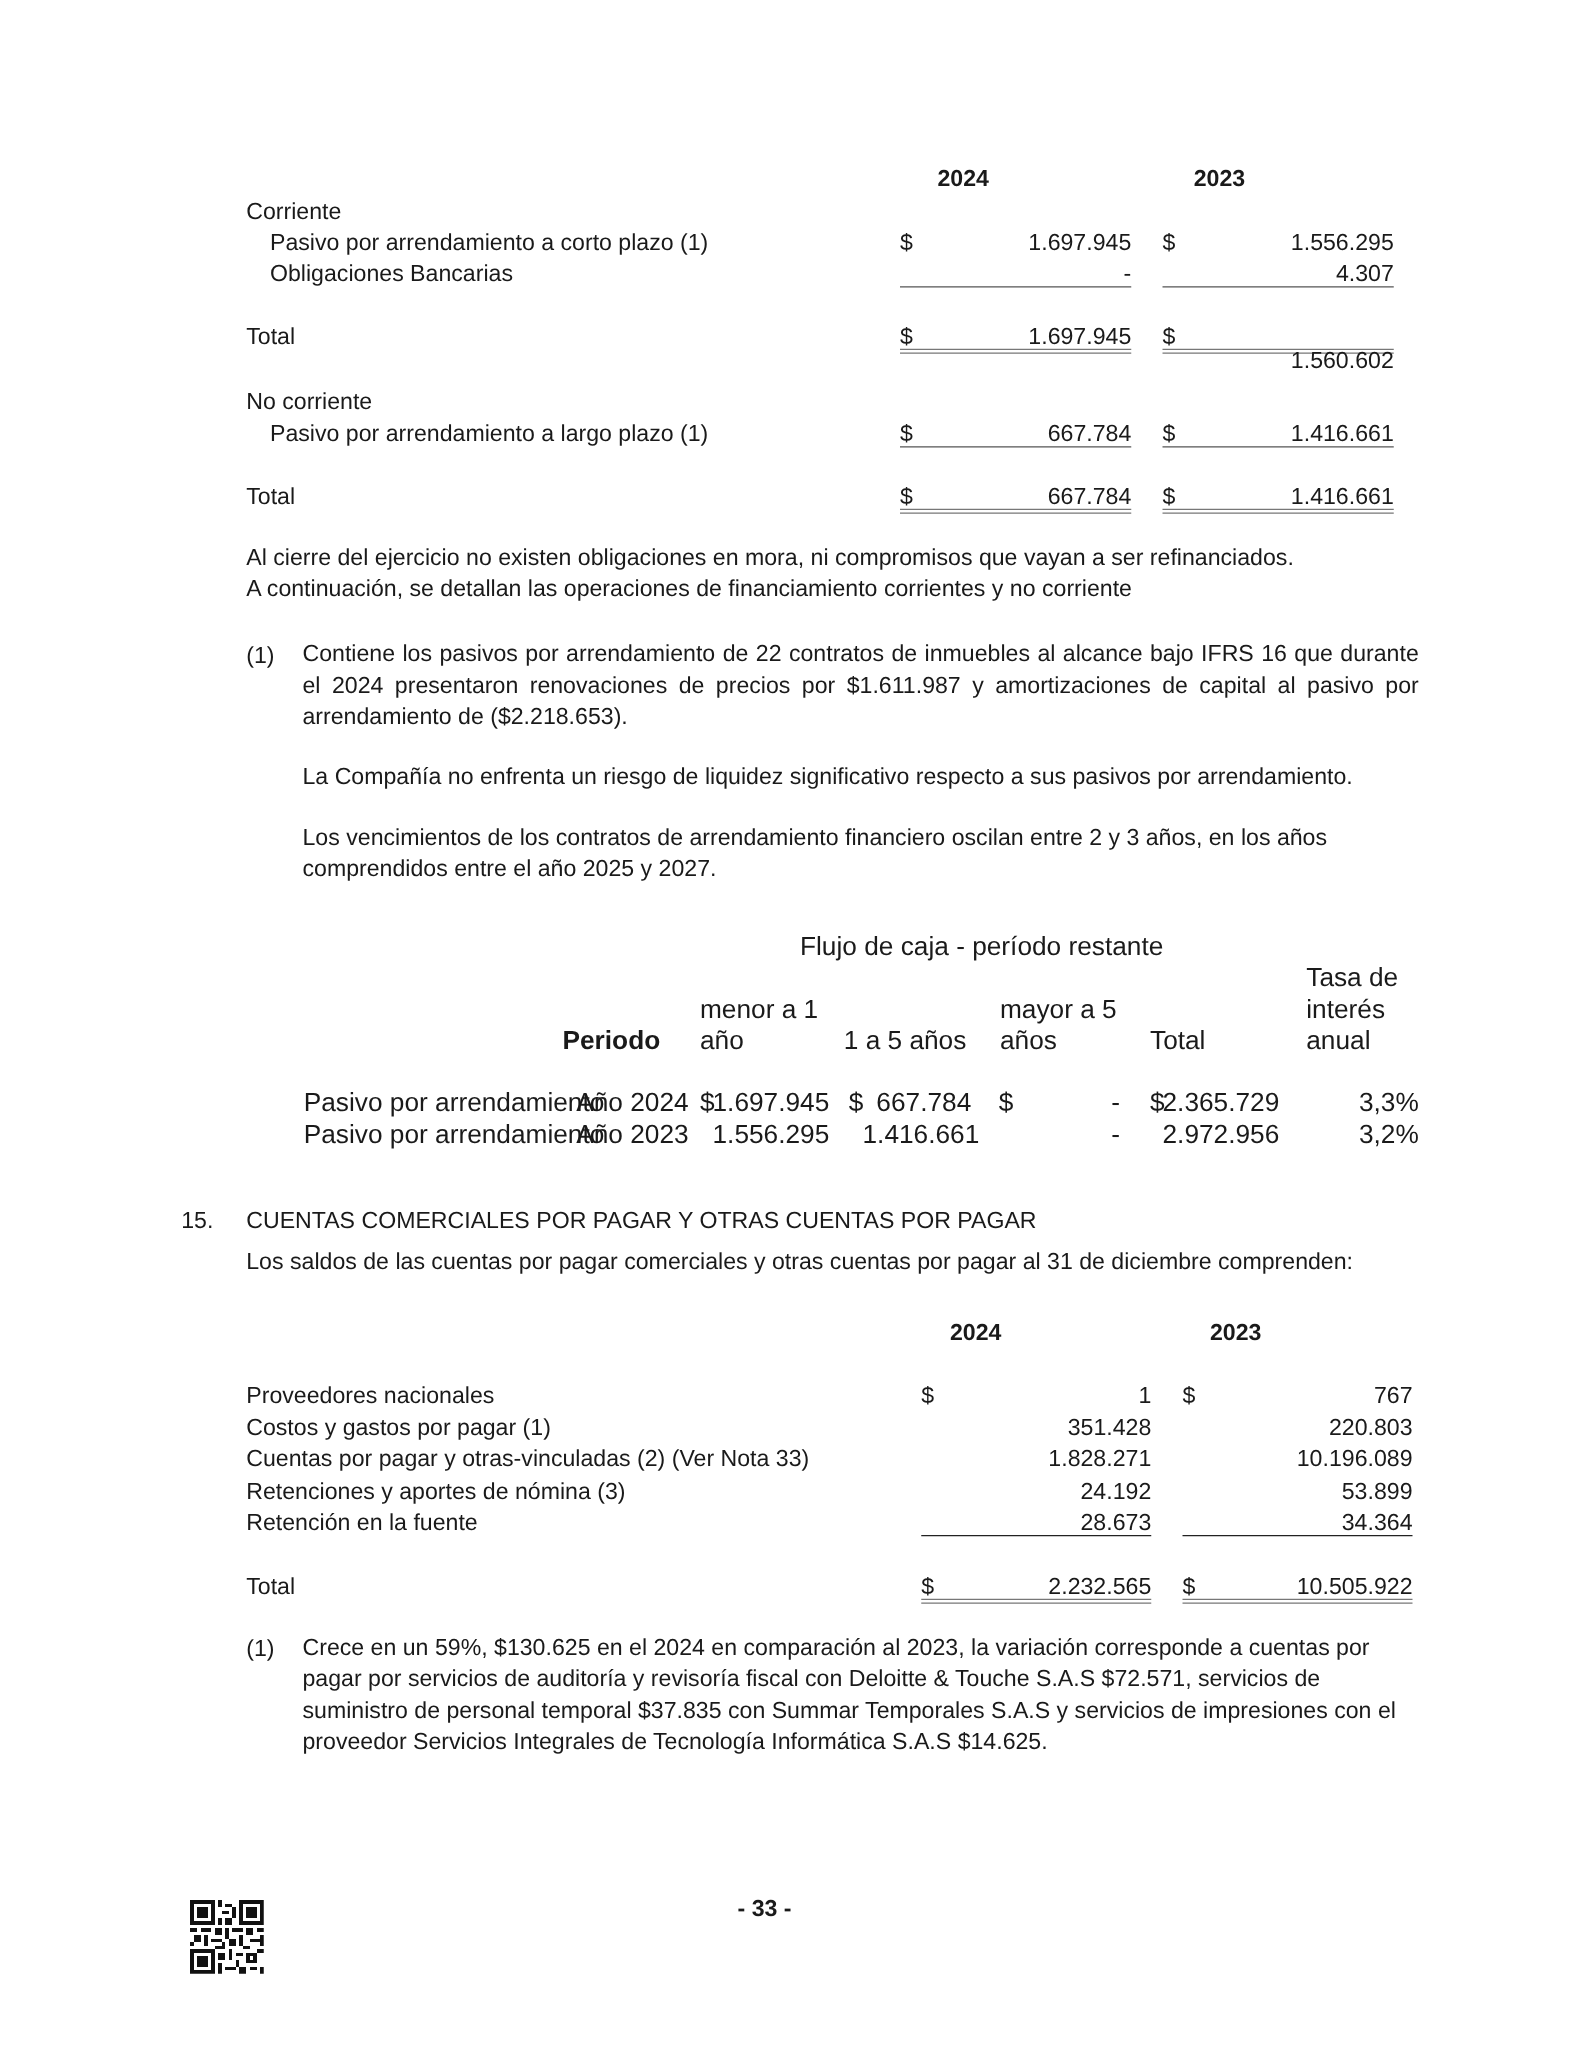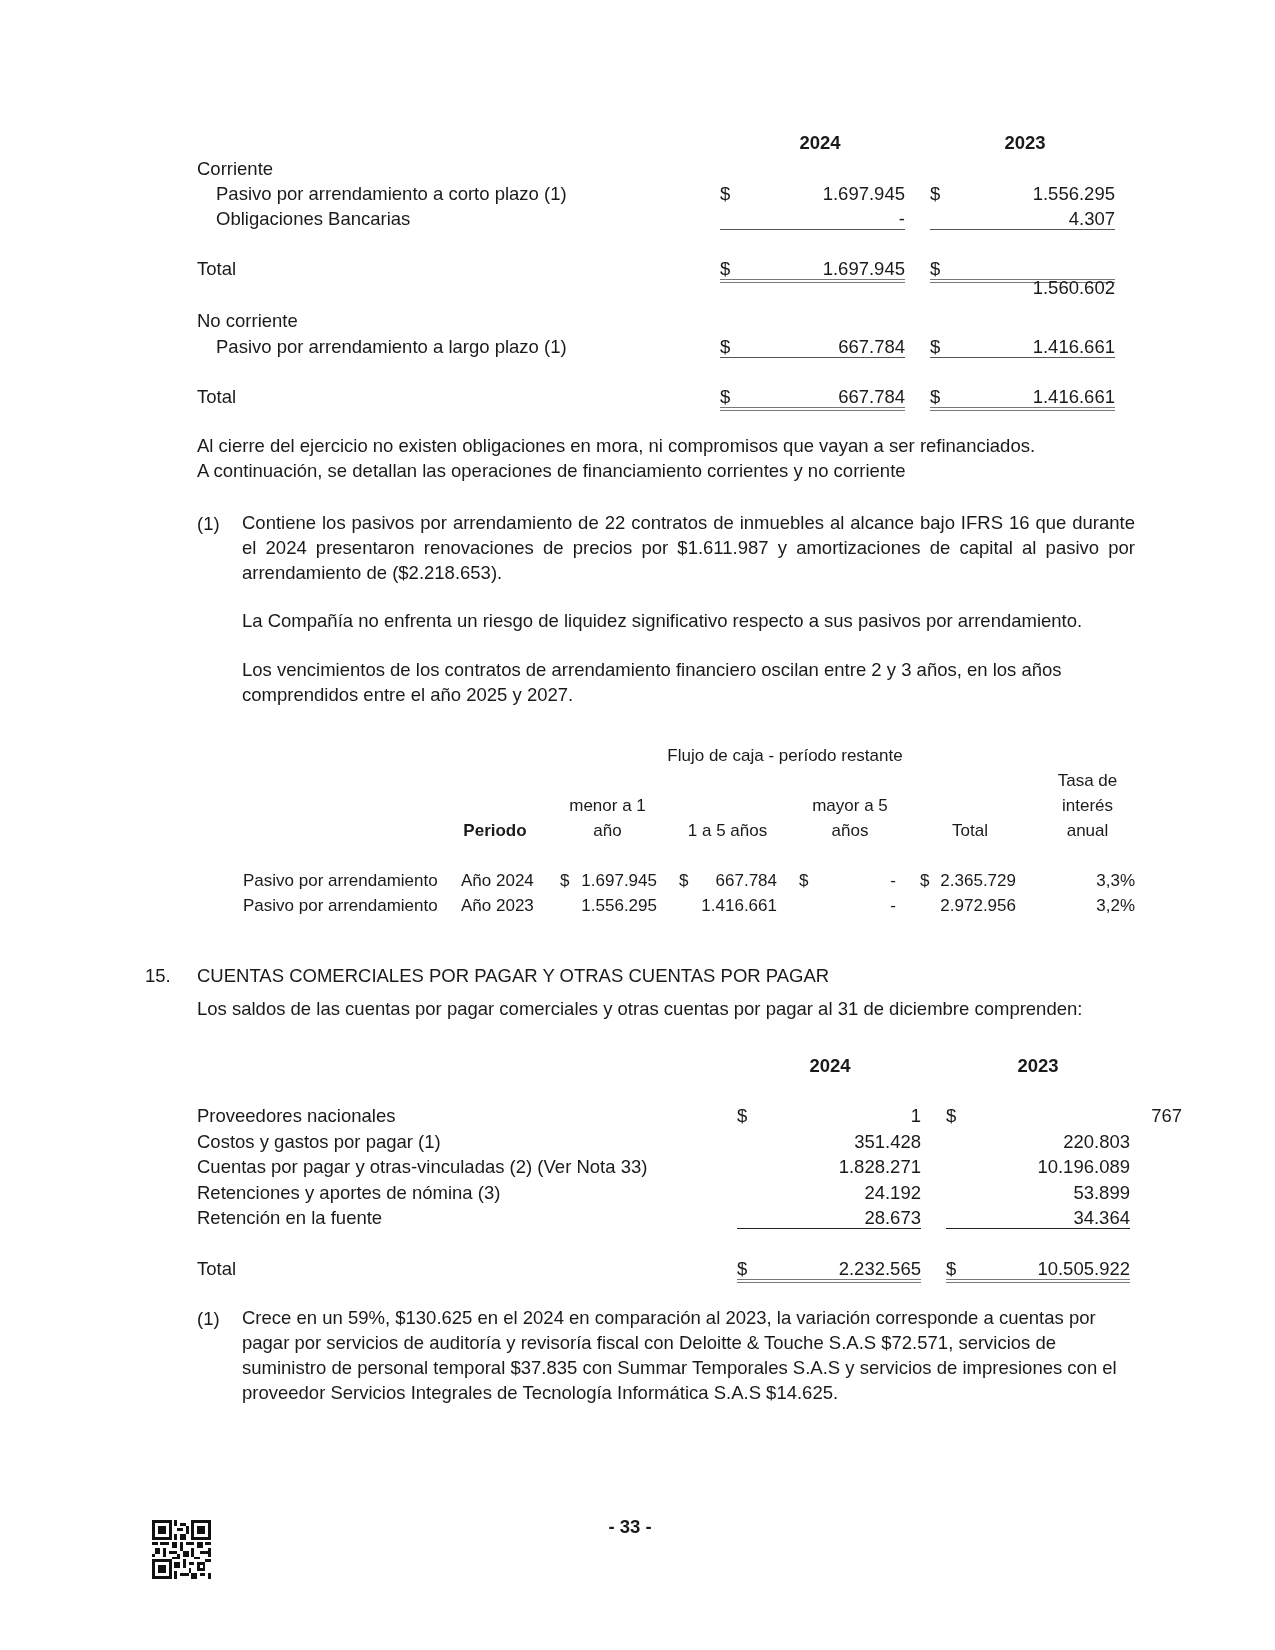--- a/index.html
+++ b/index.html
@@ -3,23 +3,23 @@
 <meta charset="utf-8">
 <style>
   html, body { margin: 0; padding: 0; background: #ffffff; }
   body {
     width: 1275px; height: 1650px; position: relative; overflow: hidden;
     font-family: "Liberation Sans", "DejaVu Sans", sans-serif;
     color: #1a1a1a; font-size: 18.5px;
   }
   .abs { position: absolute; white-space: nowrap; line-height: 1; }
   .bold { font-weight: bold; }
-  .sm { font-size: 17px; }
+  .sm { font-size: 21px; }
   .right { text-align: right; }
-  .center { text-align: center; }
+  .center { text-align: left; }
   .uline { border-bottom: 1.5px solid #555; }
   .dline { border-bottom: 4px double #777; }
   .para { position: absolute; line-height: 25px; font-size: 18.5px; }
   .just { text-align: justify; text-align-last: left; }
   .qr { position: absolute; left: 152px; top: 1520px; width: 59px; height: 59px; }
 </style>
 </head>
 <body>
 
 <div>
@@ -137,21 +137,21 @@
   <div class="abs" style="left:197px; top:1000px;text-align:right;">Los saldos de las cuentas por pagar comerciales y otras cuentas por pagar al 31 de diciembre comprenden:</div>
 
   <div class="abs bold center" style="left:760px; top:1057px; width:140px;">2024</div>
   <div class="abs bold center" style="left:968px; top:1057px; width:140px;">2023</div>
 
   <div>
     <div class="abs" style="left:197px; top:1107px;">Proveedores nacionales</div>
     <div class="abs" style="left:737px; top:1107px;">$</div>
     <div class="abs right" style="left:770px; top:1107px; width:151px;">1</div>
     <div class="abs" style="left:946px; top:1107px;">$</div>
-    <div class="abs right" style="left:1032px; top:1107px; width:150px;">767</div>
+    <div class="abs right" style="left:980px; top:1107px; width:150px;">767</div>
   </div>
   <div>
     <div class="abs" style="left:197px; top:1133px;">Costos y gastos por pagar (1)</div>
     <div class="abs right" style="left:770px; top:1133px; width:151px;">351.428</div>
     <div class="abs right" style="left:980px; top:1133px; width:150px;">220.803</div>
   </div>
   <div>
     <div class="abs" style="left:197px; top:1158px;">Cuentas por pagar y otras-vinculadas (2) (Ver Nota 33)</div>
     <div class="abs right" style="left:770px; top:1158px; width:151px;">1.828.271</div>
     <div class="abs right" style="left:980px; top:1158px; width:150px;">10.196.089</div>

